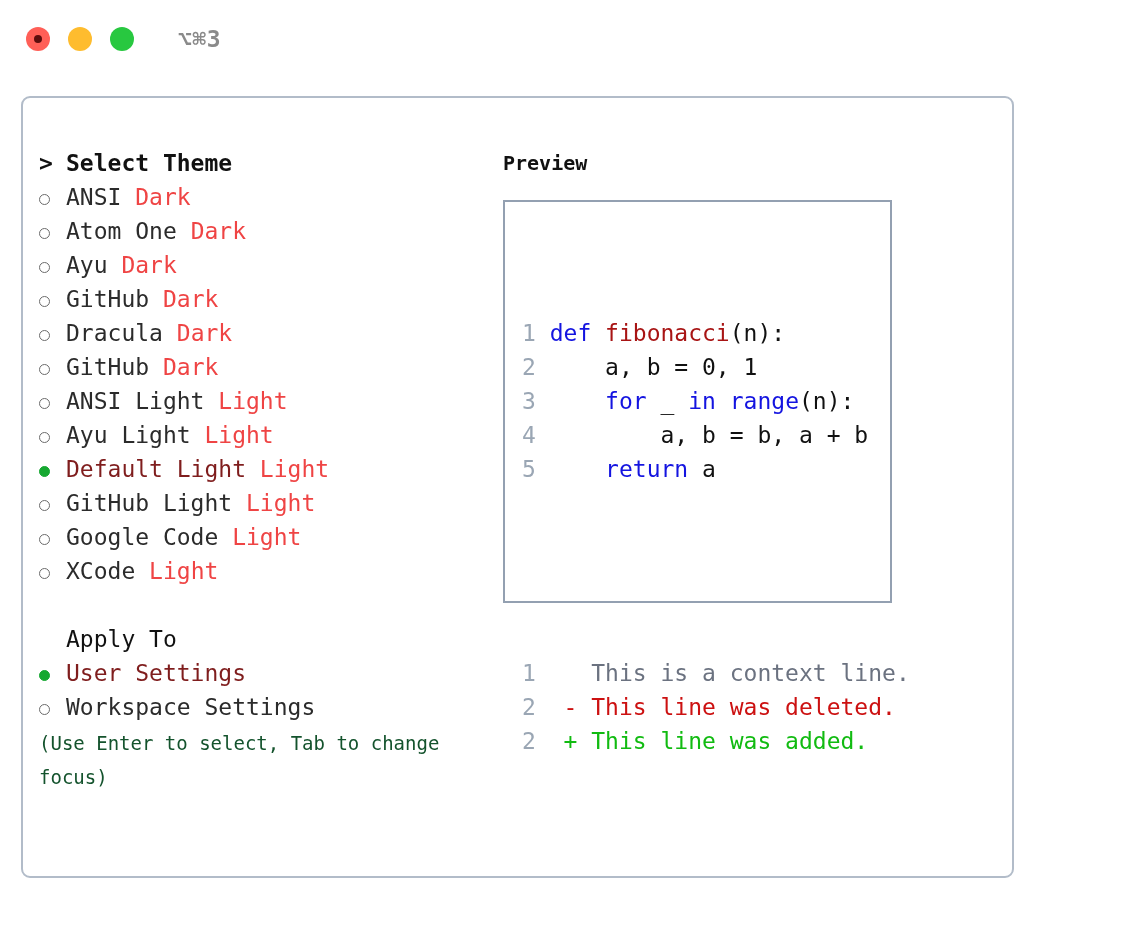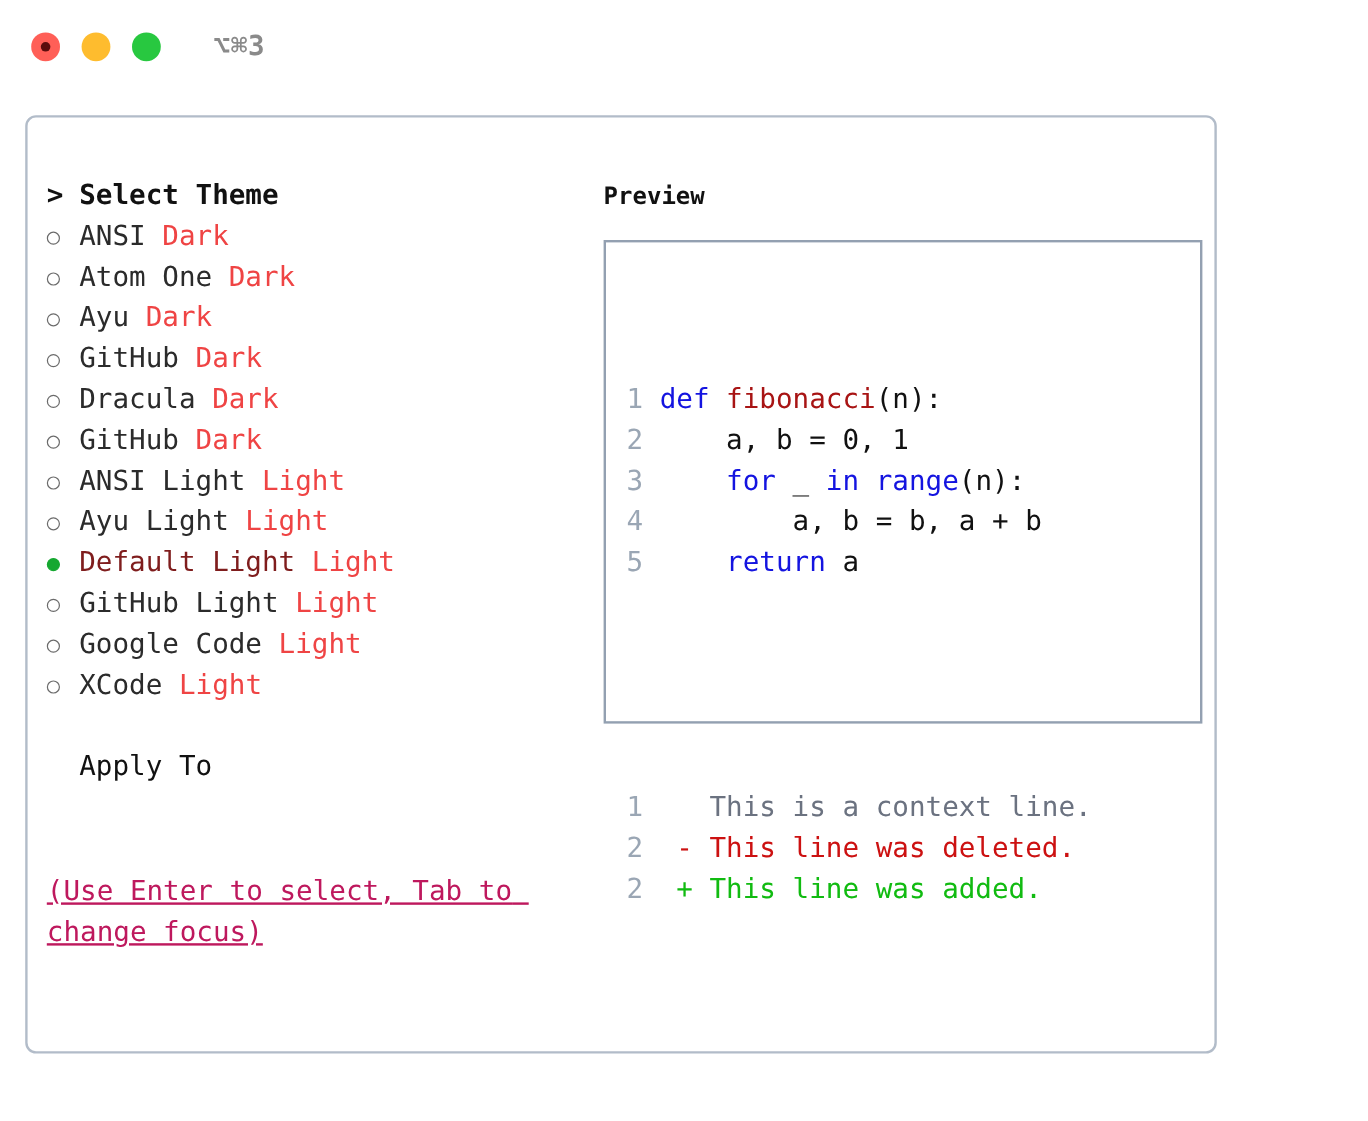--- a/index.html
+++ b/index.html
@@ -160,44 +160,43 @@
     font-weight: 400;
     color: #111111;
   }
   .spacer-row { height: 34px; }
 
   .hint {
     position: absolute;
     left: 16px;
     top: 628px;
     width: 420px;
-    font-size: 23px;
-    line-height: 34px;
-    color: #be185d;
+    font-size: 19px;
+    line-height: 34px;
+    color: #14532d;
     white-space: pre-wrap;
-    text-decoration: underline;
   }
 
   
   .right-col {
     position: absolute;
     left: 480px;
     top: 48px;
     width: 500px;
   }
   .preview-title {
     font-size: 20px;
     font-weight: 700;
     color: #111111;
     line-height: 34px;
     white-space: pre;
   }
   .preview-box {
     margin-top: 20px;
-    width: 499px;
+    width: 389px;
     height: 403px;
     border: 2px solid #93a0b1;
     box-sizing: border-box;
     background: #ffffff;
     position: relative;
   }
   .code {
     position: absolute;
     left: 17px;
     top: 46px;
@@ -256,20 +255,24 @@
             <div class="row"><span class="bullet-wrap"><span class="bullet off"></span></span><span class="row-label label-dark">XCode</span><span class="row-badge"> Light</span></div>
           </div>
 
         <div class="spacer-row"></div>
 
         <div class="section-title">
           <span class="marker"></span>
           <span class="row-label">Apply To</span>
         </div>
 
+        <div id="apply-to-list">
+            <div class="row"><span class="bullet-wrap"><span class="bullet on"></span></span><span class="row-label label-green">User Settings</span></div>
+            <div class="row"><span class="bullet-wrap"><span class="bullet off"></span></span><span class="row-label label-dark">Workspace Settings</span></div>
+          </div>
       </div>
 
       <div class="hint">(Use Enter to select, Tab to change focus)</div>
 
       <div class="right-col">
         <div class="preview-title">Preview</div>
         <div class="preview-box">
           <div class="code">
             <div id="code-block"><div class="code-line"><span class="ln">1 </span><span class="kw">def </span><span class="fn">fibonacci</span><span class="plain">(n):</span></div><div class="code-line"><span class="ln">2 </span><span class="plain">    a, b = 0, 1</span></div><div class="code-line"><span class="ln">3 </span><span class="plain">    </span><span class="kw">for</span><span class="plain"> _ </span><span class="kw">in</span><span class="plain"> </span><span class="kw">range</span><span class="plain">(n):</span></div><div class="code-line"><span class="ln">4 </span><span class="plain">        a, b = b, a + b</span></div><div class="code-line"><span class="ln">5 </span><span class="plain">    </span><span class="kw">return</span><span class="plain"> a</span></div></div>
             <div class="blank-line"></div>

